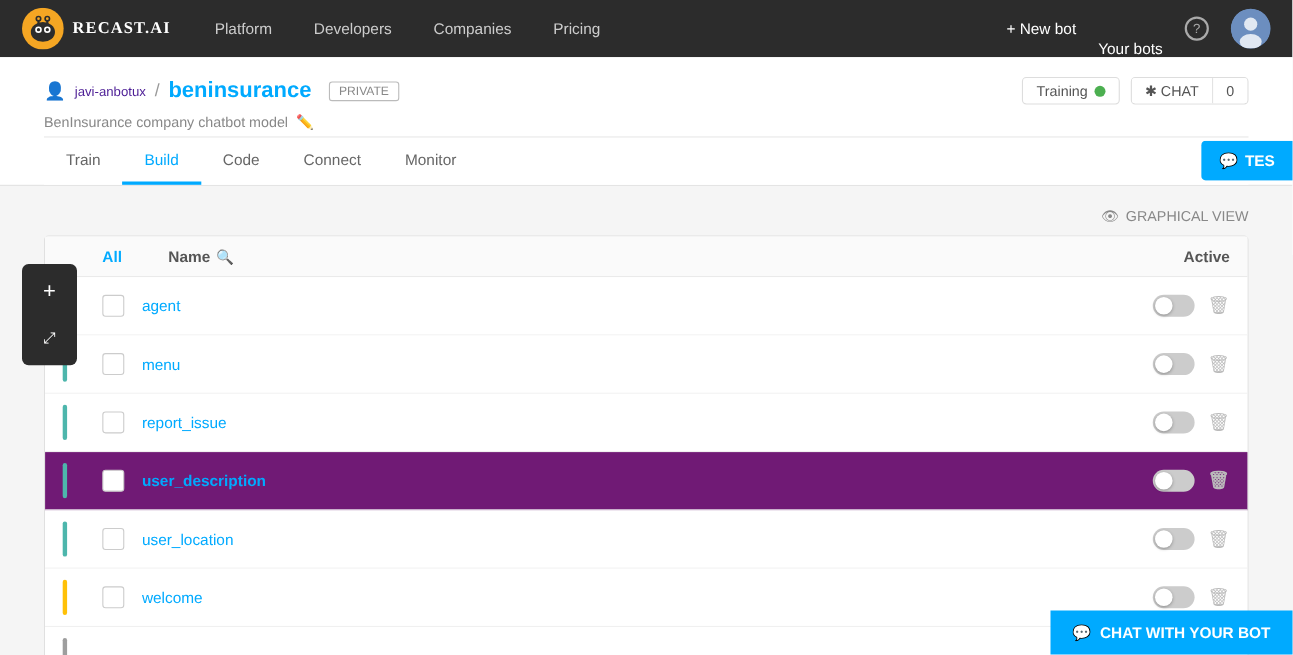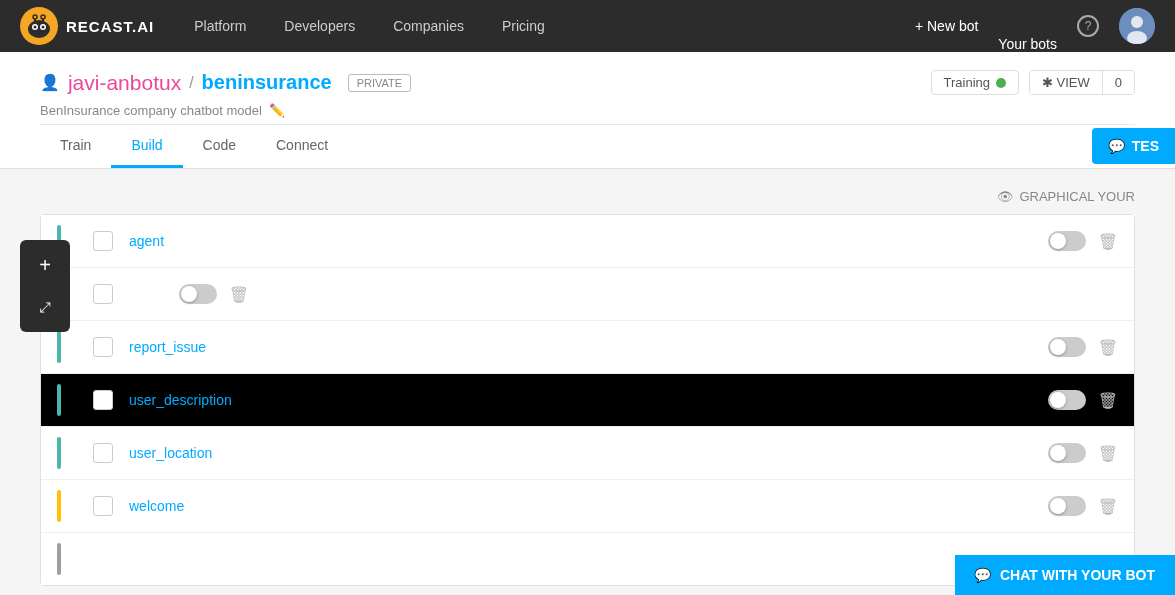--- a/index.html
+++ b/index.html
@@ -97,22 +97,22 @@
     .breadcrumb-left {
       display: flex;
       align-items: center;
       gap: 8px;
     }
     .user-icon-small {
       color: #888;
       font-size: 16px;
     }
     .breadcrumb-user {
-      color: #ec4899;
-      font-size: 21px;
+      color: #4c1d95;
+      font-size: 12px;
       font-weight: 500;
       text-decoration: none;
     }
     .breadcrumb-sep {
       color: #999;
       font-size: 16px;
     }
     .breadcrumb-bot {
       color: #00aaff;
       font-size: 20px;
@@ -276,21 +276,21 @@
     }
 
     .table-row {
       display: flex;
       align-items: center;
       padding: 10px 16px;
       border-bottom: 1px solid #f0f0f0;
       background: #fff;
     }
     .table-row:last-child { border-bottom: none; }
-    .table-row.highlighted { background: #000000; }
+    .table-row.highlighted { background: #701a75; font-weight: bold; }
 
     .intent-color-bar {
       width: 4px;
       height: 32px;
       border-radius: 2px;
       margin-right: 10px;
       flex-shrink: 0;
     }
     .intent-checkbox {
       width: 20px;
@@ -425,21 +425,21 @@
       <ellipse cx="19" cy="22" rx="11" ry="9" fill="#2c2c2c"></ellipse>
       <circle cx="15" cy="20" r="3" fill="#fff"></circle>
       <circle cx="23" cy="20" r="3" fill="#fff"></circle>
       <circle cx="15" cy="20" r="1.5" fill="#2c2c2c"></circle>
       <circle cx="23" cy="20" r="1.5" fill="#2c2c2c"></circle>
       <rect x="14" y="10" width="2" height="6" rx="1" fill="#2c2c2c"></rect>
       <rect x="22" y="10" width="2" height="6" rx="1" fill="#2c2c2c"></rect>
       <circle cx="15" cy="10" r="2" fill="#f5a623" stroke="#2c2c2c" stroke-width="1.5"></circle>
       <circle cx="23" cy="10" r="2" fill="#f5a623" stroke="#2c2c2c" stroke-width="1.5"></circle>
     </svg>
-    <span style="color:#fff; font-weight:700; font-size:15px; letter-spacing:1px;">RECAST.AI</span>
+    <span style="color:#fff; font-weight:700; font-size:15px; letter-spacing:1px;font-family:Liberation Serif, serif;">RECAST.AI</span>
   </div>
   <div class="nav-links">
     <a class="nav-link">Platform</a>
     <a class="nav-link">Developers</a>
     <a class="nav-link">Companies</a>
     <a class="nav-link">Pricing</a>
   </div>
   <div class="nav-right">
     <button class="new-bot-btn">+ New bot</button>
     <button class="your-bots-btn">Your bots</button>
@@ -462,65 +462,76 @@
       <span class="breadcrumb-sep">/</span>
       <a class="breadcrumb-bot">beninsurance</a>
       <span class="private-badge">PRIVATE</span>
     </div>
     <div class="header-right">
       <div class="training-badge">
         <span>Training</span>
         <div class="training-dot"></div>
       </div>
       <div class="fork-btn">
-        <span class="fork-left">✱ VIEW</span>
+        <span class="fork-left">✱ CHAT</span>
         <span class="fork-count">0</span>
       </div>
     </div>
   </div>
   <div class="desc-row">
     <span>BenInsurance company chatbot model</span>
     <span class="edit-icon">✏️</span>
   </div>
 
   <div class="tabs-row">
     <a class="tab">Train</a>
     <a class="tab active">Build</a>
     <a class="tab">Code</a>
     <a class="tab">Connect</a>
+    <a class="tab">Monitor</a>
     <div class="tab-settings">⚙</div>
   </div>
 </div>
 
 <div class="main-content">
 
   <div class="graphical-view-btn">
     <span>👁</span>
-    <span>GRAPHICAL YOUR</span>
+    <span>GRAPHICAL VIEW</span>
   </div>
 
   <div class="intents-table">
+    <div class="table-header">
+      <div class="col-check"></div>
+      <div class="col-all">All</div>
+      <div class="col-name">
+        <span>Name</span>
+        <span class="search-icon-small">🔍</span>
+      </div>
+      <div class="col-active">Active</div>
+    </div>
 
     <div id="intent-rows">
         <div class="table-row">
     <div class="col-check">
       <div class="intent-color-bar" style="background:#4db6ac"></div>
     </div>
     <div class="intent-checkbox"></div>
     <div class="intent-name">agent</div>
     <div class="row-actions">
       <div class="toggle-off"></div>
       <span class="delete-icon">🗑</span>
     </div>
   </div>
         <div class="table-row">
     <div class="col-check">
       <div class="intent-color-bar" style="background:#4db6ac"></div>
     </div>
     <div class="intent-checkbox"></div>
+    <div class="intent-name">menu</div>
     <div class="row-actions">
       <div class="toggle-off"></div>
       <span class="delete-icon">🗑</span>
     </div>
   </div>
         <div class="table-row">
     <div class="col-check">
       <div class="intent-color-bar" style="background:#4db6ac"></div>
     </div>
     <div class="intent-checkbox"></div>

